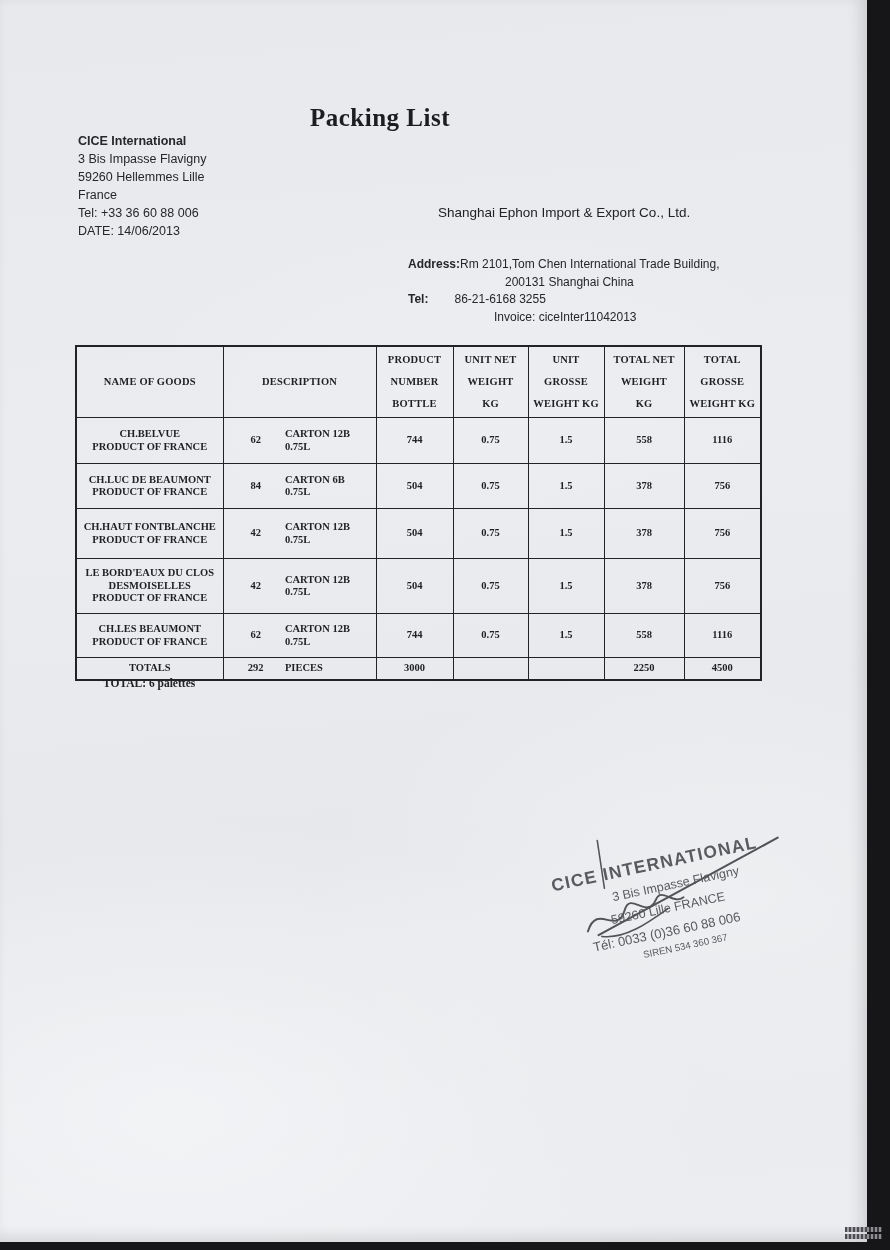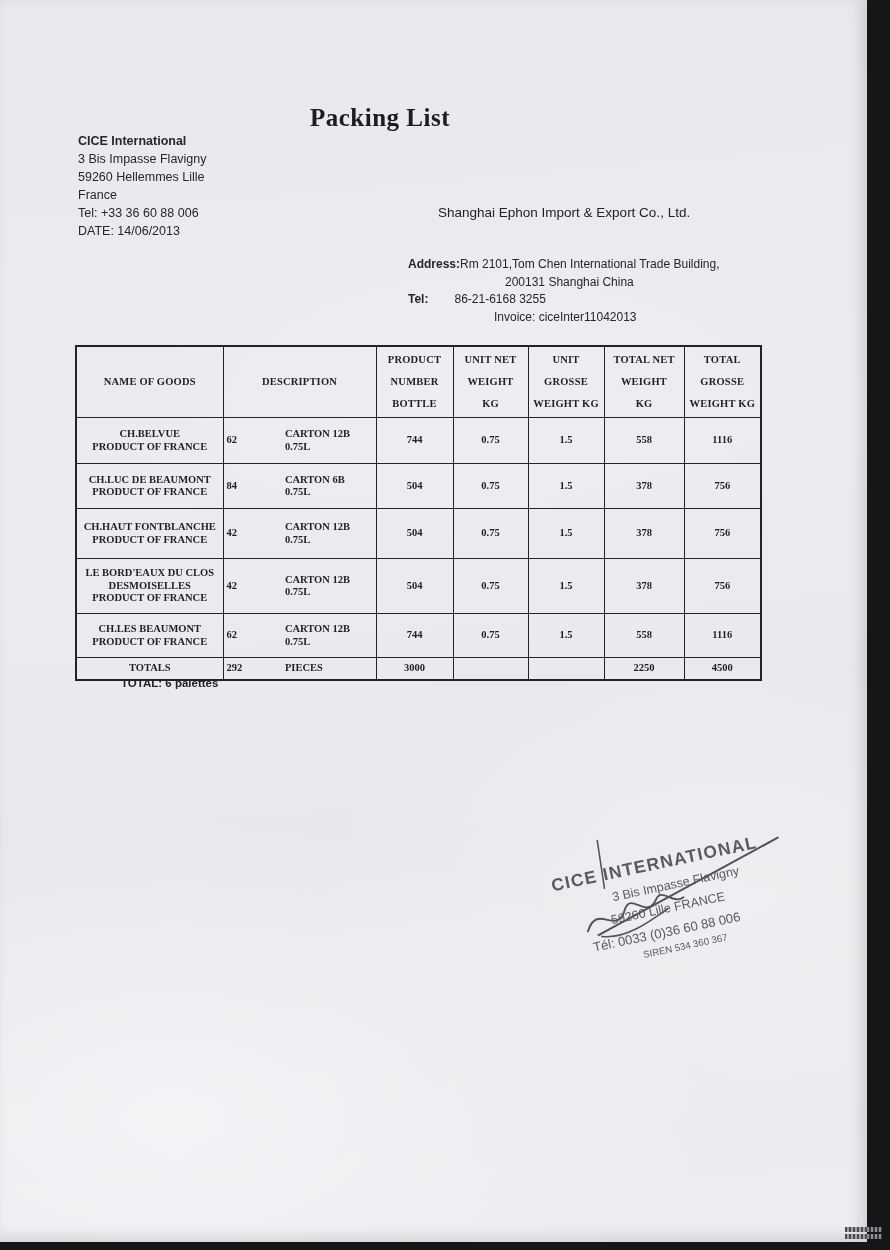--- a/index.html
+++ b/index.html
@@ -78,31 +78,30 @@
     vertical-align: middle;
     font-weight: bold;
     color: #1f1f24;
     padding: 2px 3px;
     white-space: pre-line;
     overflow: hidden;
   }
   table.plist th { font-size: 10.5px; line-height: 22px; letter-spacing: .2px; }
   table.plist td { font-size: 10.5px; line-height: 12.5px; }
   td.desc-cell .desc-wrap { display: flex; align-items: center; width: 100%; }
-  td.desc-cell .qty { flex: 0 0 40%; text-align: left; }
+  td.desc-cell .qty { flex: 0 0 40%; text-align: center; }
   td.desc-cell .pack { flex: 1; text-align: left; white-space: pre-line; }
   tr.totals-row td { font-size: 10.5px; }
   .palettes-note {
     position: absolute;
     left: 103px; top: 677px;
-    font-family: Liberation Sans, sans-serif;
+    font-family: Liberation Serif, serif;
     font-weight: bold;
     font-size: 11.5px;
     color: #222227;
-    margin-left: 18px;
   }
   .stamp {
     position: absolute;
     left: 548px; top: 824px;
     width: 250px; height: 150px;
     transform: rotate(-12deg);
     transform-origin: 50% 50%;
     opacity: .88;
   }
   .stamp svg { width: 100%; height: 100%; }

